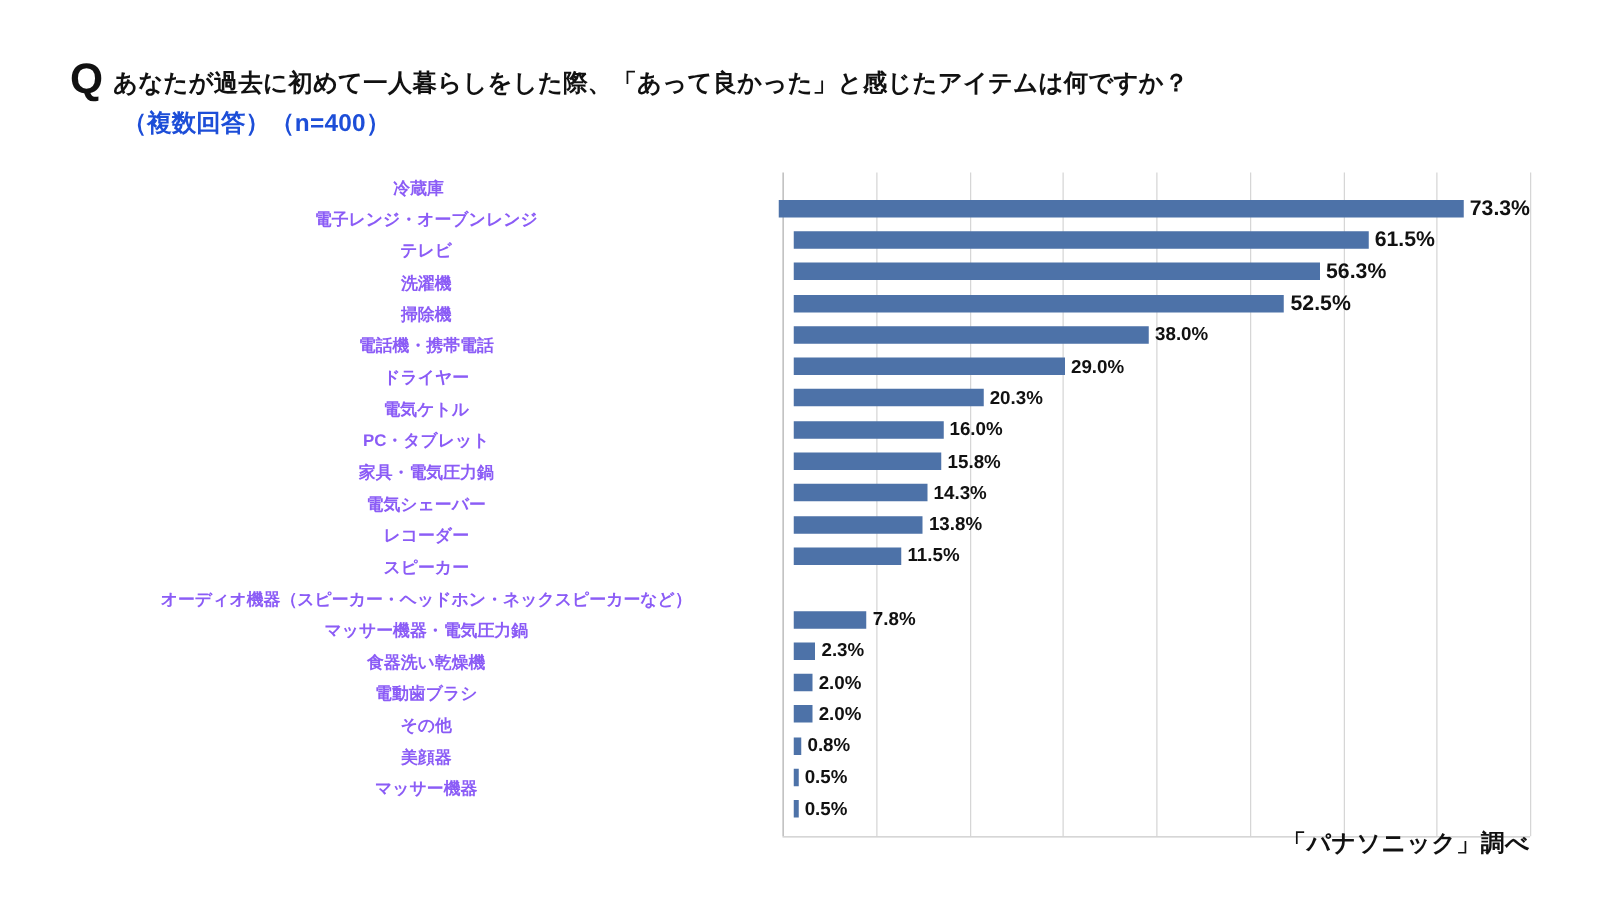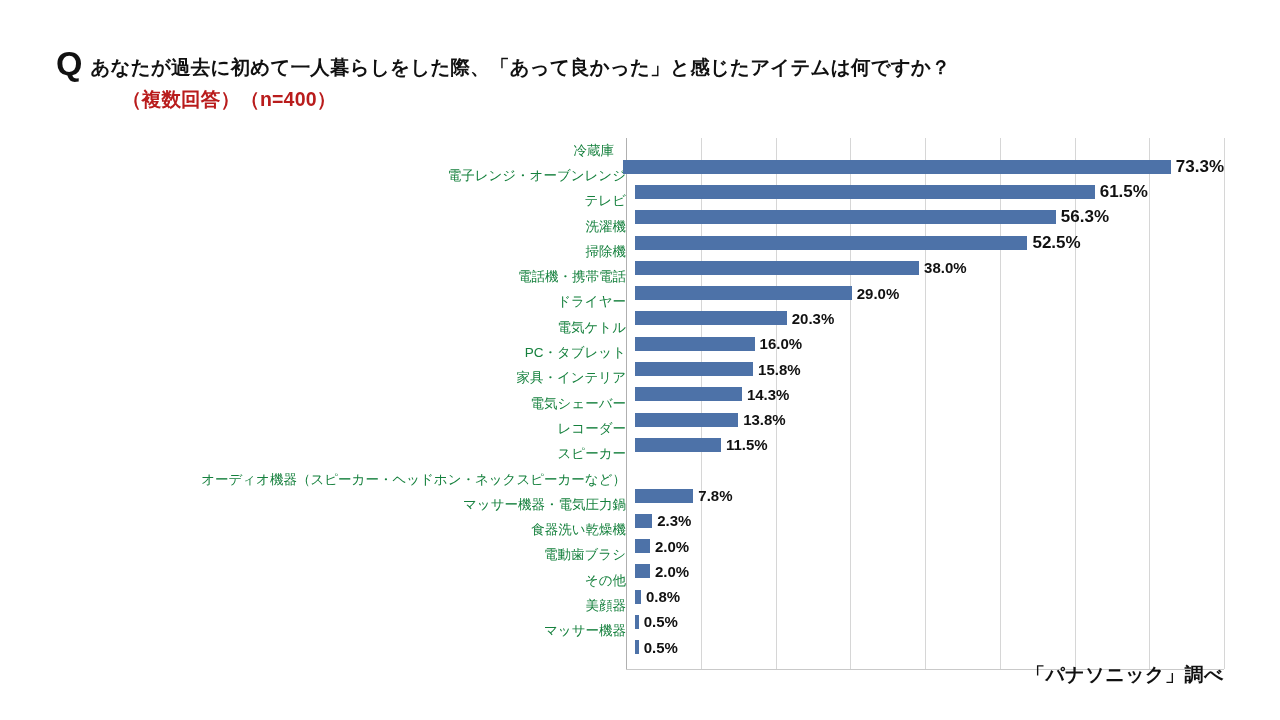--- a/index.html
+++ b/index.html
@@ -43,22 +43,22 @@
     font-weight: bold;
     line-height: 30px;
     color: #111;
     padding-top: 6px;
     letter-spacing: 0.2px;
   }
   .q-sub {
     font-size: 19.5px;
     font-weight: bold;
     line-height: 30px;
-    color: #b91c1c;
-    margin-left: 66px;
+    color: #1d4ed8;
+    margin-left: 42px;
     margin-top: 2px;
     letter-spacing: 0.2px;
   }
   
   .chart {
     position: absolute;
     left: 56px;
     top: 138px;
     width: 1168px;
     height: 530px;
@@ -67,25 +67,25 @@
     position: relative;
     width: 100%;
   }
   .row {
     display: flex;
     align-items: center;
     height: 25.3px;
   }
   .cat-label {
     width: 570px;
-    text-align: right;
+    text-align: center;
     padding-right: 9px;
     font-size: 13.5px;
-    font-weight: normal;
-    color: #15803d;
+    font-weight: bold;
+    color: #8b5cf6;
     white-space: nowrap;
     overflow: hidden;
     line-height: 16px;
   }
   .bar-area {
     position: relative;
     flex: 1;
     height: 100%;
     display: flex;
     align-items: center;
@@ -224,21 +224,21 @@
             </div>
           </div>
           <div class="row">
             <div class="cat-label">PC・タブレット</div>
             <div class="bar-area">
               <div class="bar" style="background: rgb(77, 114, 168); width: 118.105px;"></div>
               <div class="bar-value">15.8%</div>
             </div>
           </div>
           <div class="row">
-            <div class="cat-label">家具・インテリア</div>
+            <div class="cat-label">家具・電気圧力鍋</div>
             <div class="bar-area">
               <div class="bar" style="background: rgb(77, 114, 168); width: 106.892px;"></div>
               <div class="bar-value">14.3%</div>
             </div>
           </div>
           <div class="row">
             <div class="cat-label">電気シェーバー</div>
             <div class="bar-area">
               <div class="bar" style="background: rgb(77, 114, 168); width: 103.155px;"></div>
               <div class="bar-value">13.8%</div>

